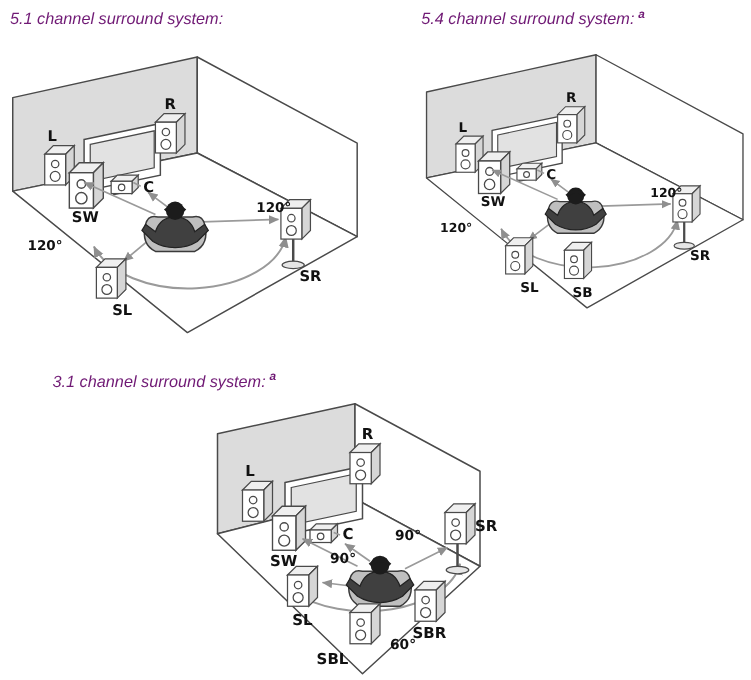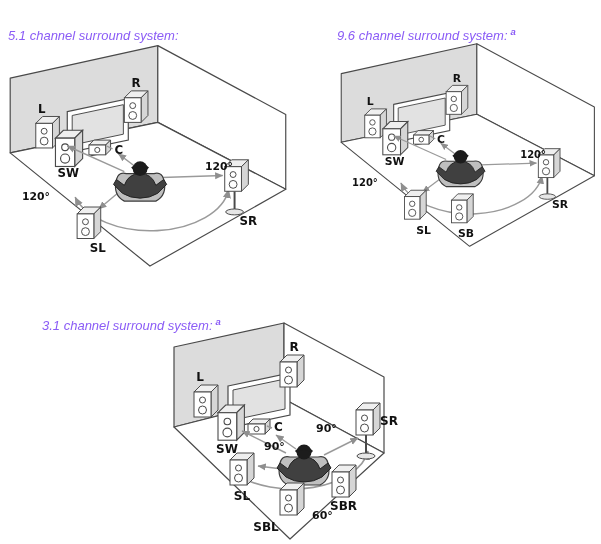--- a/index.html
+++ b/index.html
@@ -1,18 +1,18 @@
 <!DOCTYPE html>
 <html><head>
 <meta charset="utf-8">
 <style>
   html,body{margin:0;padding:0;background:#fff;}
   .page{position:relative;width:601px;height:544px;background:#ffffff;overflow:hidden;
         font-family:"Liberation Sans",sans-serif;}
-  .dtitle{position:absolute;font-style:italic;font-size:13px;color:#8b5cf6;white-space:nowrap;margin-top:20px;}
+  .dtitle{position:absolute;font-style:italic;font-size:13px;color:#701a75;white-space:nowrap;}
   .dtitle sup{font-weight:bold;font-size:9.5px;margin-left:3px;font-style:italic;}
   svg{position:absolute;}
   .lbl{font-family:"DejaVu Sans",sans-serif;font-weight:bold;font-size:12px;fill:#111;}
   .ang{font-family:"DejaVu Sans",sans-serif;font-weight:bold;font-size:11px;fill:#111;}
   .gline{stroke:#9a9a9a;stroke-width:1.4;fill:none;}
   .garc{stroke:#9a9a9a;stroke-width:1.6;fill:none;}
 </style>
 </head>
 <body>
 
@@ -57,21 +57,21 @@
         <circle cx="28" cy="11" r="7.5" fill="#1c1c1c"></circle>
         <path d="M20,11 Q28,3 36,11" fill="none" stroke="#1c1c1c" stroke-width="3"></path>
       </g>
     </defs>
   </svg>
 
   <div class="dtitle" style="left:8px;top:6px;">
     <span>5.1 channel surround system:</span><sup></sup>
   </div>
   <div class="dtitle" style="left:337px;top:6px;">
-    <span>9.6 channel surround system:</span><sup>a</sup>
+    <span>5.4 channel surround system:</span><sup>a</sup>
   </div>
   <div class="dtitle" style="left:42px;top:296px;">
     <span>3.1 channel surround system:</span><sup>a</sup>
   </div>
 
   <svg style="left:2px;top:22px;" width="288" height="248" viewBox="0 0 292 252">
     <use href="#room"></use>
     <use href="#tv" x="66" y="78"></use>
     <use href="#spk" x="124" y="70"></use>
     <use href="#spk" x="34" y="96"></use>

